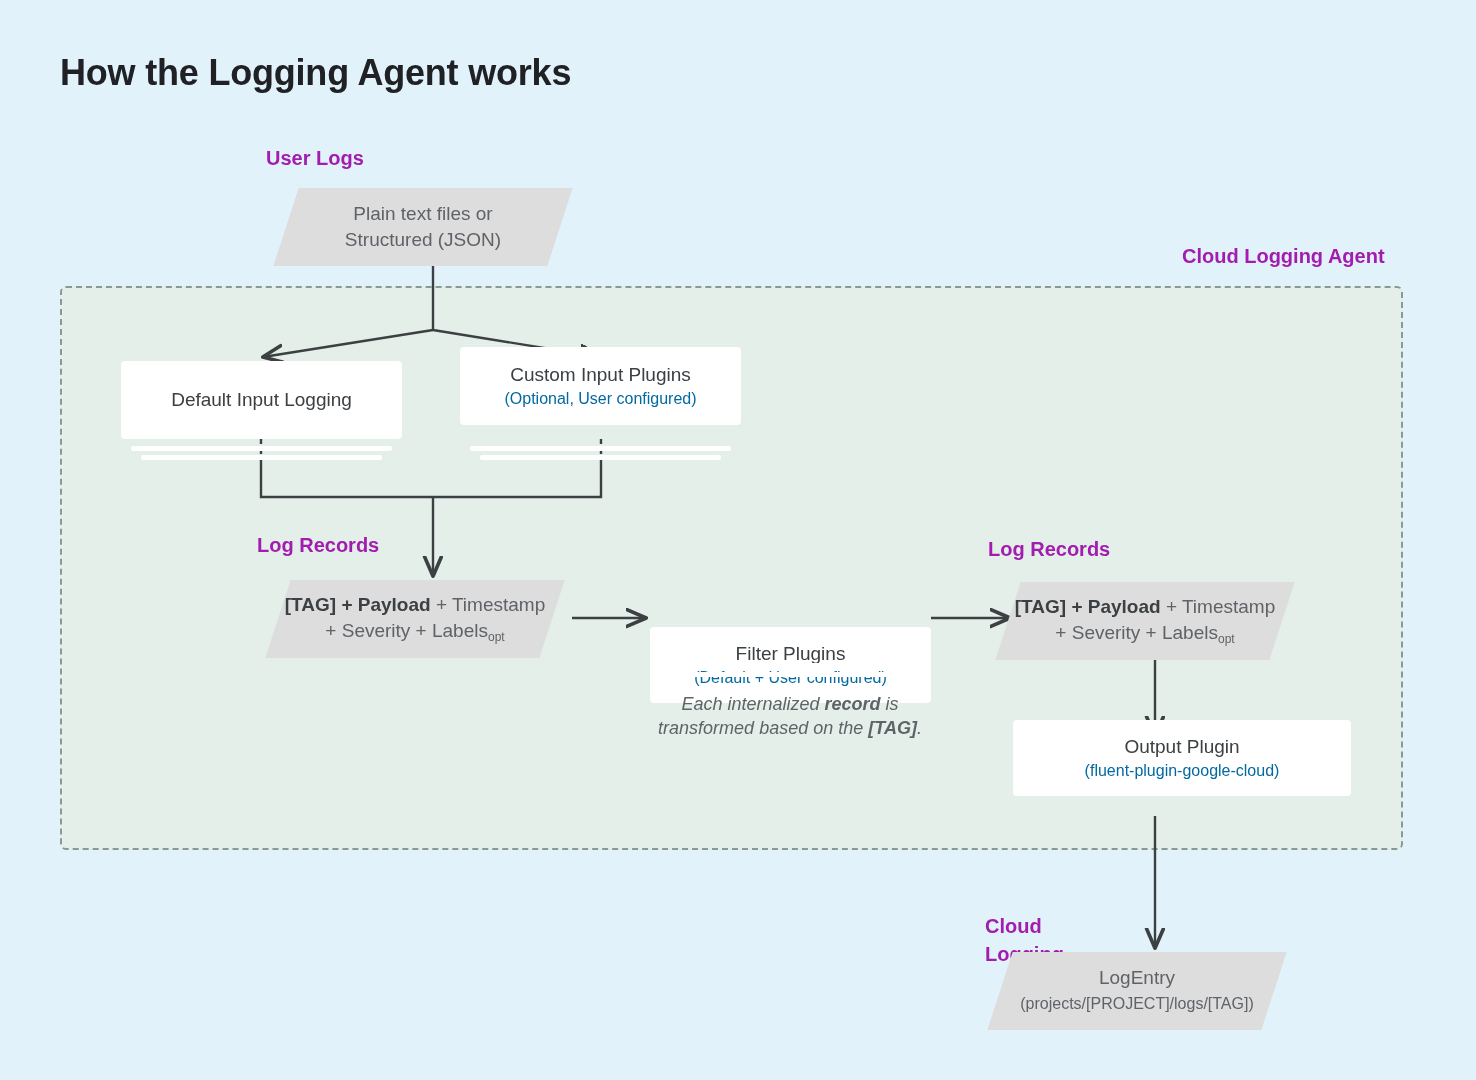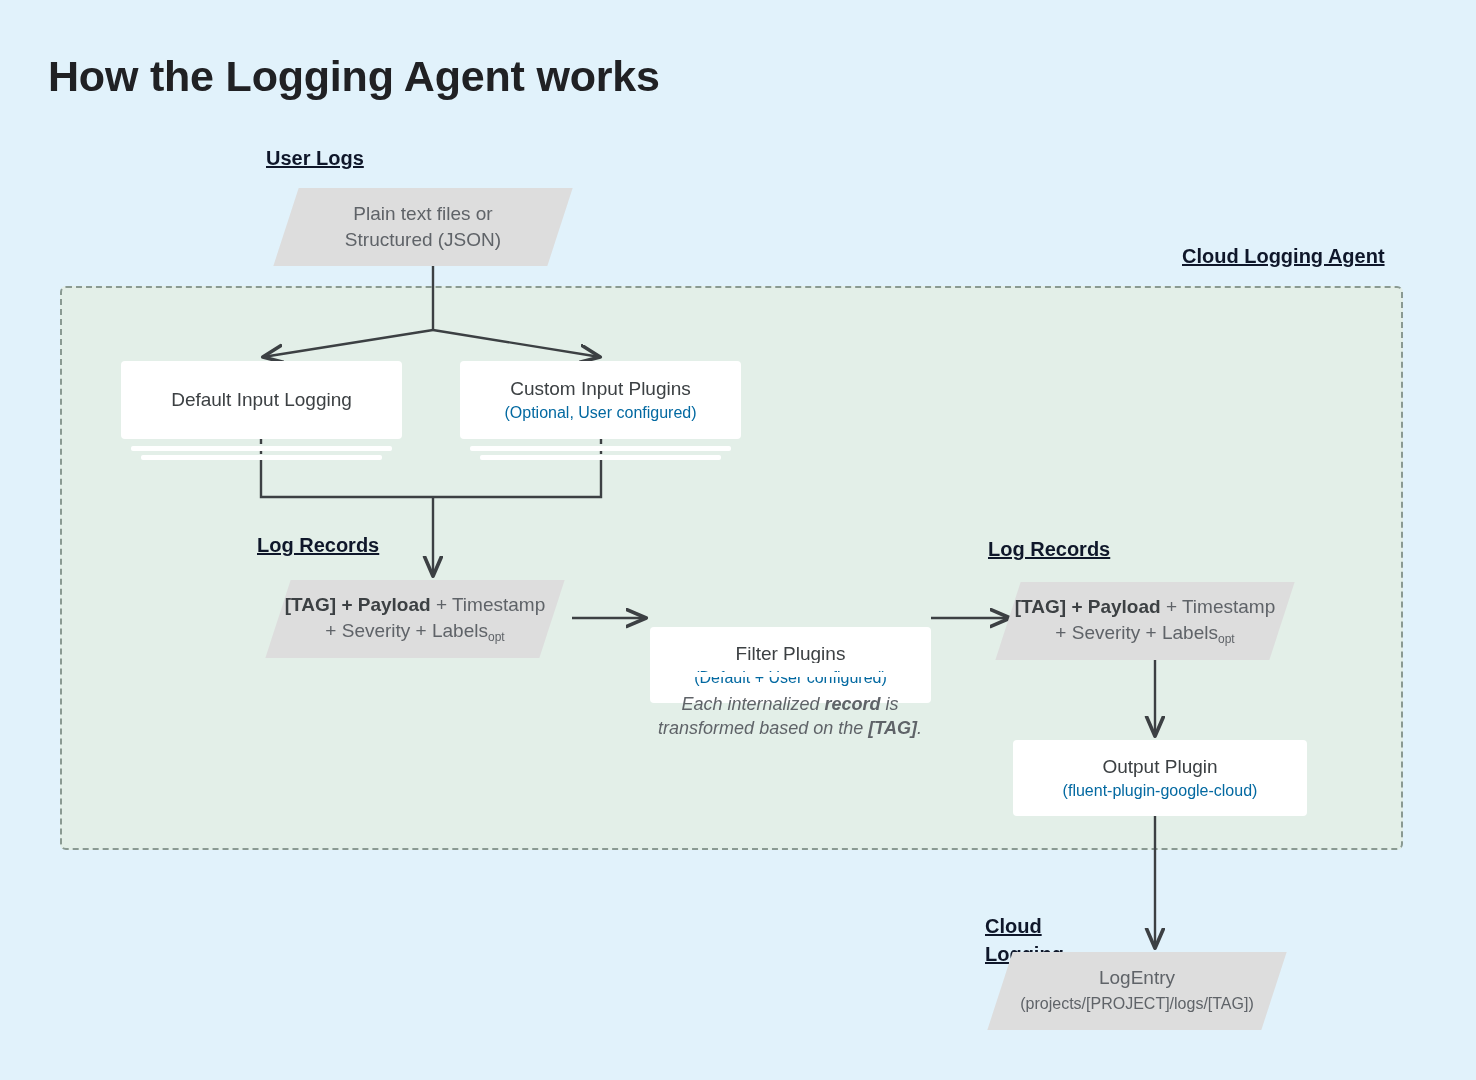--- a/index.html
+++ b/index.html
@@ -18,38 +18,37 @@
   #canvas {
     position: relative;
     width: 1476px;
     height: 1080px;
     background: #e1f2fb;
   }
 
   
   .page-title {
     position: absolute;
-    left: 48px;
+    left: 60px;
     top: 52px;
-    font-size: 43px;
+    font-size: 36px;
     font-weight: bold;
     color: #202124;
     letter-spacing: -0.2px;
     white-space: nowrap;
   }
 
   
   .section-label {
     position: absolute;
     font-size: 20px;
     font-weight: bold;
-    color: #0f172a;
+    color: #a21caf;
     white-space: nowrap;
     line-height: 28px;
-    text-decoration: underline;
   }
   #label-user-logs   { left: 266px;  top: 144px; }
   #label-agent       { left: 1182px; top: 242px; }
   #label-logrec-left { left: 257px;  top: 531px; }
   #label-logrec-right{ left: 988px;  top: 535px; }
   #label-cloud-logging { left: 985px; top: 879px; margin-top: 33px; }
 
   
   .agent-region {
     position: absolute;
@@ -127,23 +126,23 @@
   }
   
   .stack-line {
     position: absolute;
     height: 5px;
     background: #ffffff;
     border-radius: 2px;
   }
 
   #card-default-input { left: 121px; top: 361px; width: 281px; height: 78px; }
-  #card-custom-input  { left: 460px; top: 361px; width: 281px; height: 78px; }
+  #card-custom-input  { left: 460px; top: 347px; width: 281px; height: 78px; }
   #card-filter        { left: 650px; top: 580px; width: 281px; height: 76px; margin-top: 47px; }
-  #card-output        { left: 1013px; top: 740px; width: 294px; height: 76px; }
+  #card-output        { left: 1013px; top: 720px; width: 338px; height: 76px; }
 
   
   .caption {
     position: absolute;
     left: 640px;
     top: 692px;
     width: 300px;
     text-align: center;
     font-size: 18px;
     font-style: italic;

